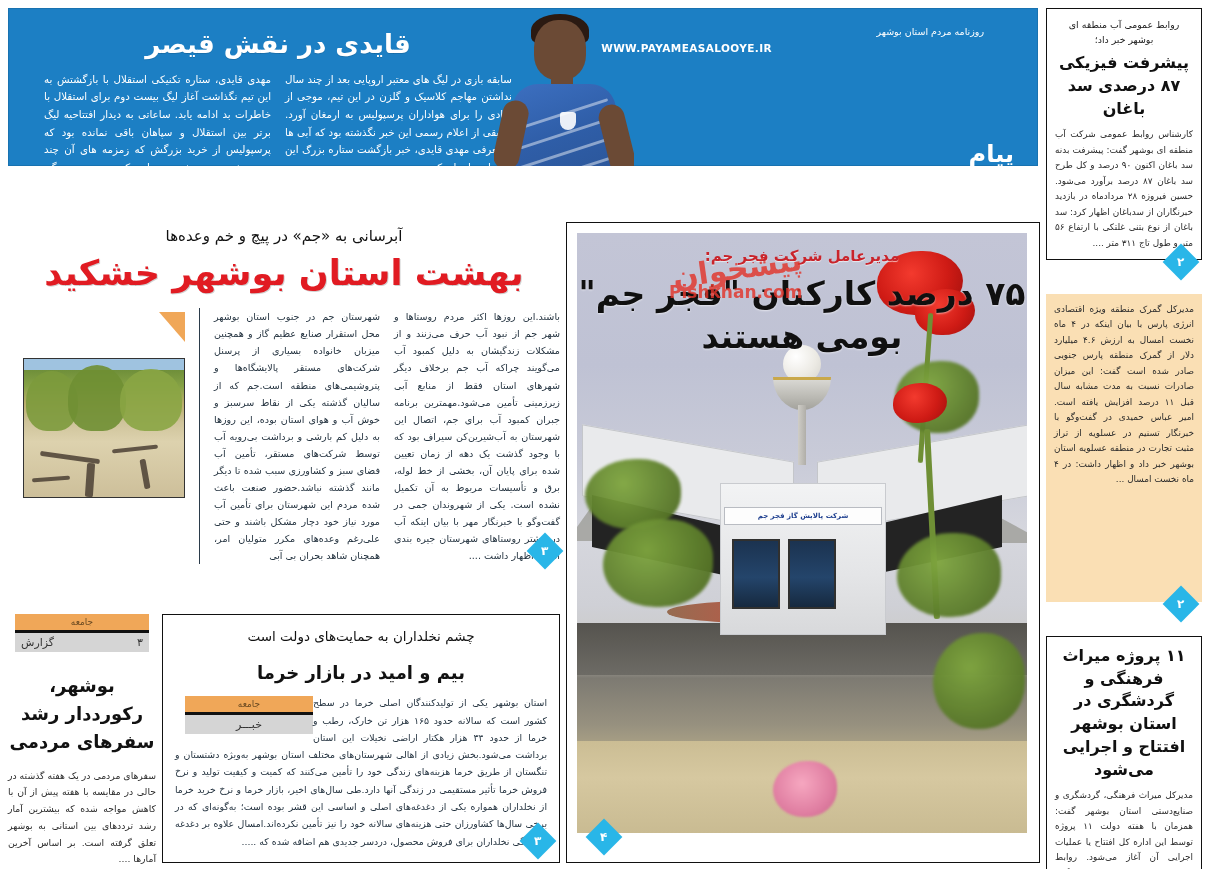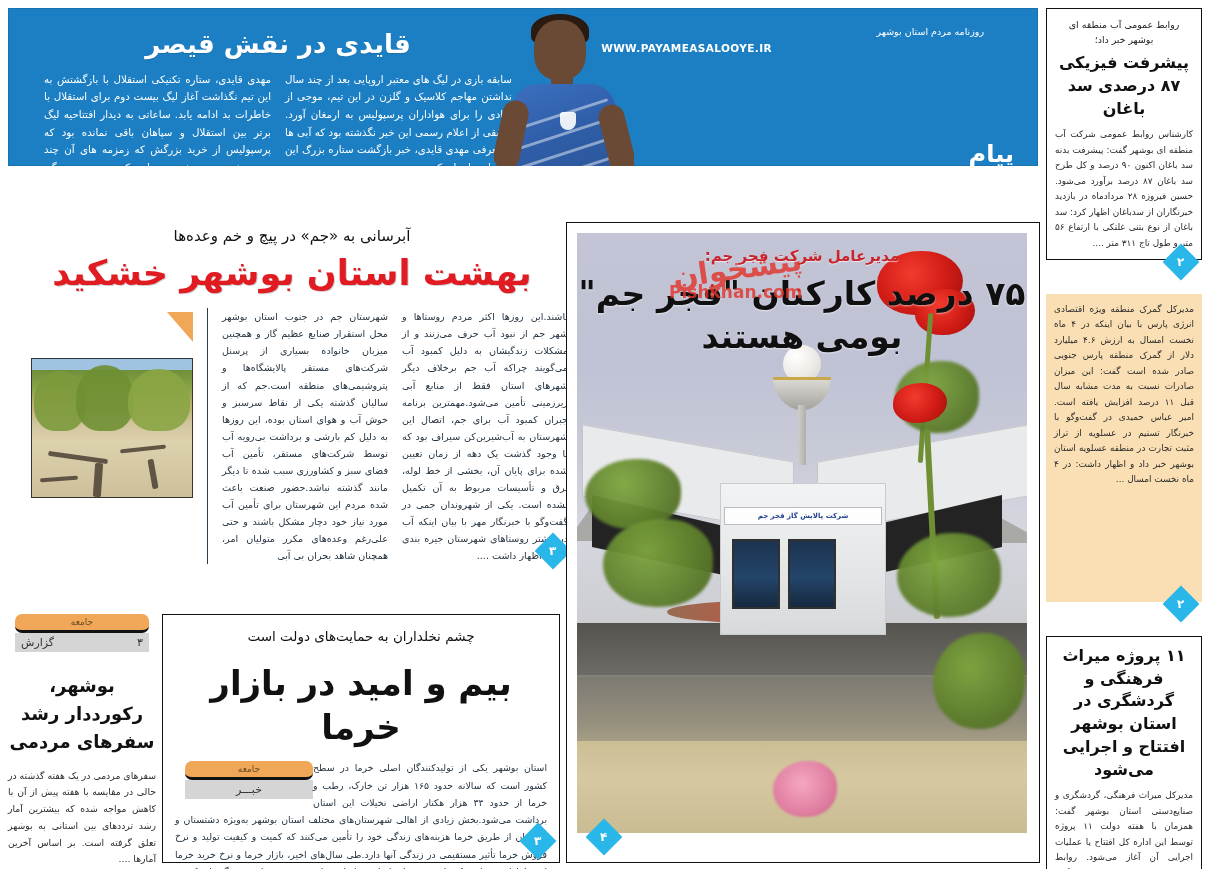--- a/index.html
+++ b/index.html
@@ -119,21 +119,21 @@
   .sb-body{font-size:8.9px;line-height:1.74;color:#2a2a2a;text-align:justify;text-align-last:right;}
   .diamond{
     width:26px;height:26px;background:#29b6e8;transform:rotate(45deg);
     display:flex;align-items:center;justify-content:center;
   }
   .diamond span{transform:rotate(-45deg);color:#fff;font-size:12px;font-weight:bold;}
   .diamond-wrap{position:relative;height:30px;}
   .diamond-wrap .diamond{position:absolute;right:8px;top:-11px;}
 
   
-  .lead{left:16px;top:222px;width:552px;}
+  .lead{left:8px;top:222px;width:552px;}
   .lead-kicker{
     font-size:15px;color:#111;text-align:center;direction:rtl;
     margin:4px 0 6px 0;line-height:1.4;
   }
   .lead-title{
     font-size:35px;font-weight:bold;color:#e11b22;text-align:center;direction:rtl;
     line-height:1.18;margin:0 0 14px 0;
     text-shadow:1px 1px 0 rgba(0,0,0,.18);
     letter-spacing:-1px;
   }
@@ -285,41 +285,41 @@
   }
   .wm-fa{font-size:30px;transform:rotate(-8deg);display:block;}
   .wm-en{font-size:17px;display:block;margin-top:-4px;}
   .feature-pageno{position:absolute;left:10px;bottom:4px;}
 
   
   .bl{left:8px;top:614px;width:148px;}
   .badge{width:134px;border:0;margin:0 auto;}
   .badge .b-top{
     background:#f0a758;color:#6a4a22;font-size:9px;text-align:center;
-    padding:3px 0;border-bottom:3px solid #111;direction:rtl;border-radius:7px;
+    padding:3px 0;border-bottom:3px solid #111;direction:rtl;
   }
   .badge .b-bot{
     background:#d5d5d5;color:#333;font-size:11px;direction:rtl;
     padding:3px 6px;display:flex;justify-content:space-between;align-items:center;
   }
   .bl-title{
     font-size:18px;font-weight:bold;color:#111;text-align:center;direction:rtl;
     line-height:1.55;margin:20px 0 12px 0;
   }
   .bl-body{
     font-size:9.3px;line-height:1.8;color:#2a2a2a;direction:rtl;
     text-align:justify;text-align-last:right;
   }
 
   
   .bm{left:162px;top:614px;width:396px;height:247px;border:1px solid #111;background:#fff;}
   .bm-inner{padding:12px 12px 8px 12px;direction:rtl;}
   .bm-kicker{font-size:13.5px;color:#111;text-align:center;line-height:1.4;margin-bottom:4px;}
   .bm-title{
-    font-size:34px;font-weight:bold;color:#111;text-align:center;
+    font-size:18px;font-weight:bold;color:#111;text-align:center;
     line-height:1.3;margin:15px 0 10px 0;letter-spacing:-.5px;
   }
   .bm-body{font-size:9.4px;line-height:1.84;color:#23323f;text-align:justify;text-align-last:right;}
   .bm-badge{float:left;margin:2px 0 4px 10px;width:128px;}
   .bm-pageno{position:absolute;right:8px;bottom:2px;}
   .clearfix::after{content:"";display:block;clear:both;}
 </style>
 </head>
 <body>
 

